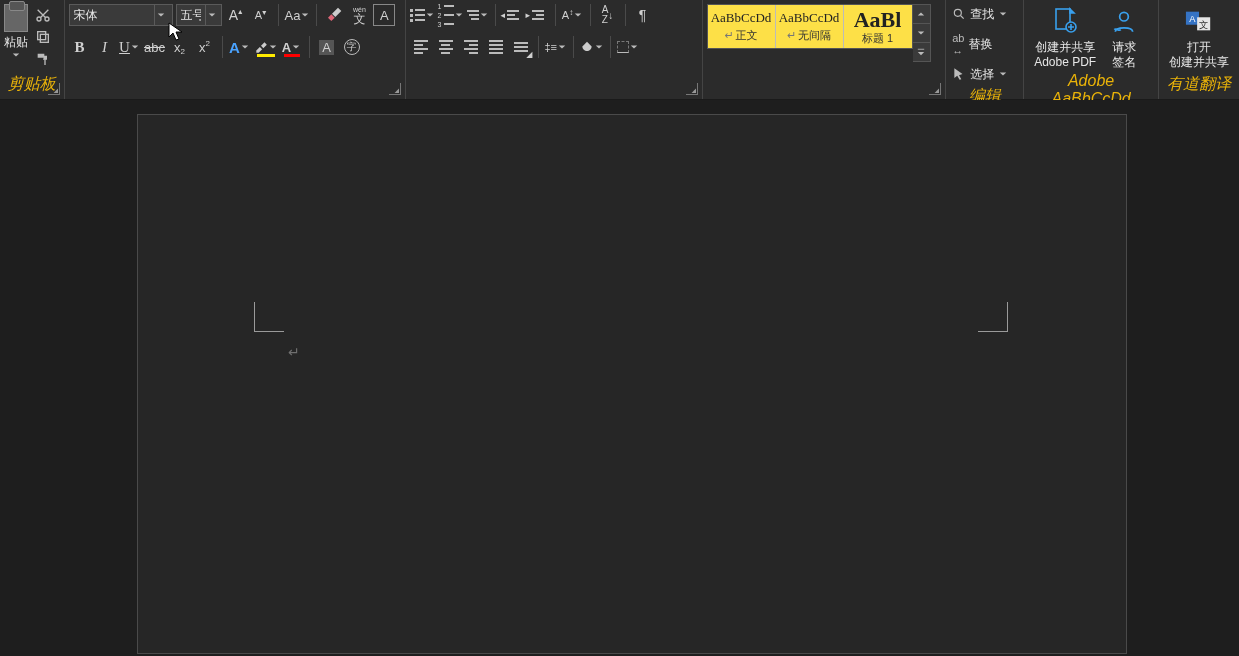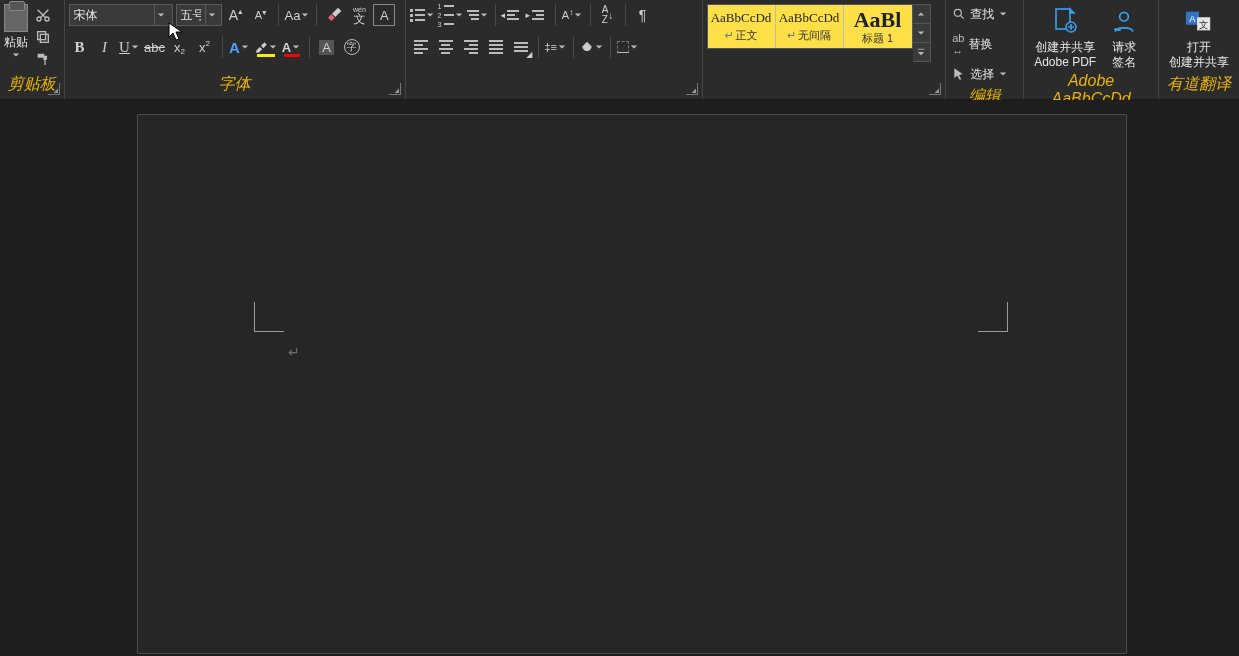--- a/index.html
+++ b/index.html
@@ -349,21 +349,20 @@
           <div class="sep"></div>
           <div class="btn">
               <span style="background:#555;padding:0 3px">A</span>
             </div>
           <div class="btn">
               <span style="border:1px solid #bbb;border-radius:50%;width:16px;height:16px;display:flex;align-items:center;justify-content:center;font-size:10px">字</span>
             </div>
         </div>
       </div>
     </div>
-    <div class="group-label">字体</div>
     <div class="launcher"></div>
   </div>
 
   <div class="group">
     <div class="group-body">
       <div class="para-rows">
         <div class="font-row">
           <div class="btn">
               <div class="list-icon">
                 <div class="ln">

